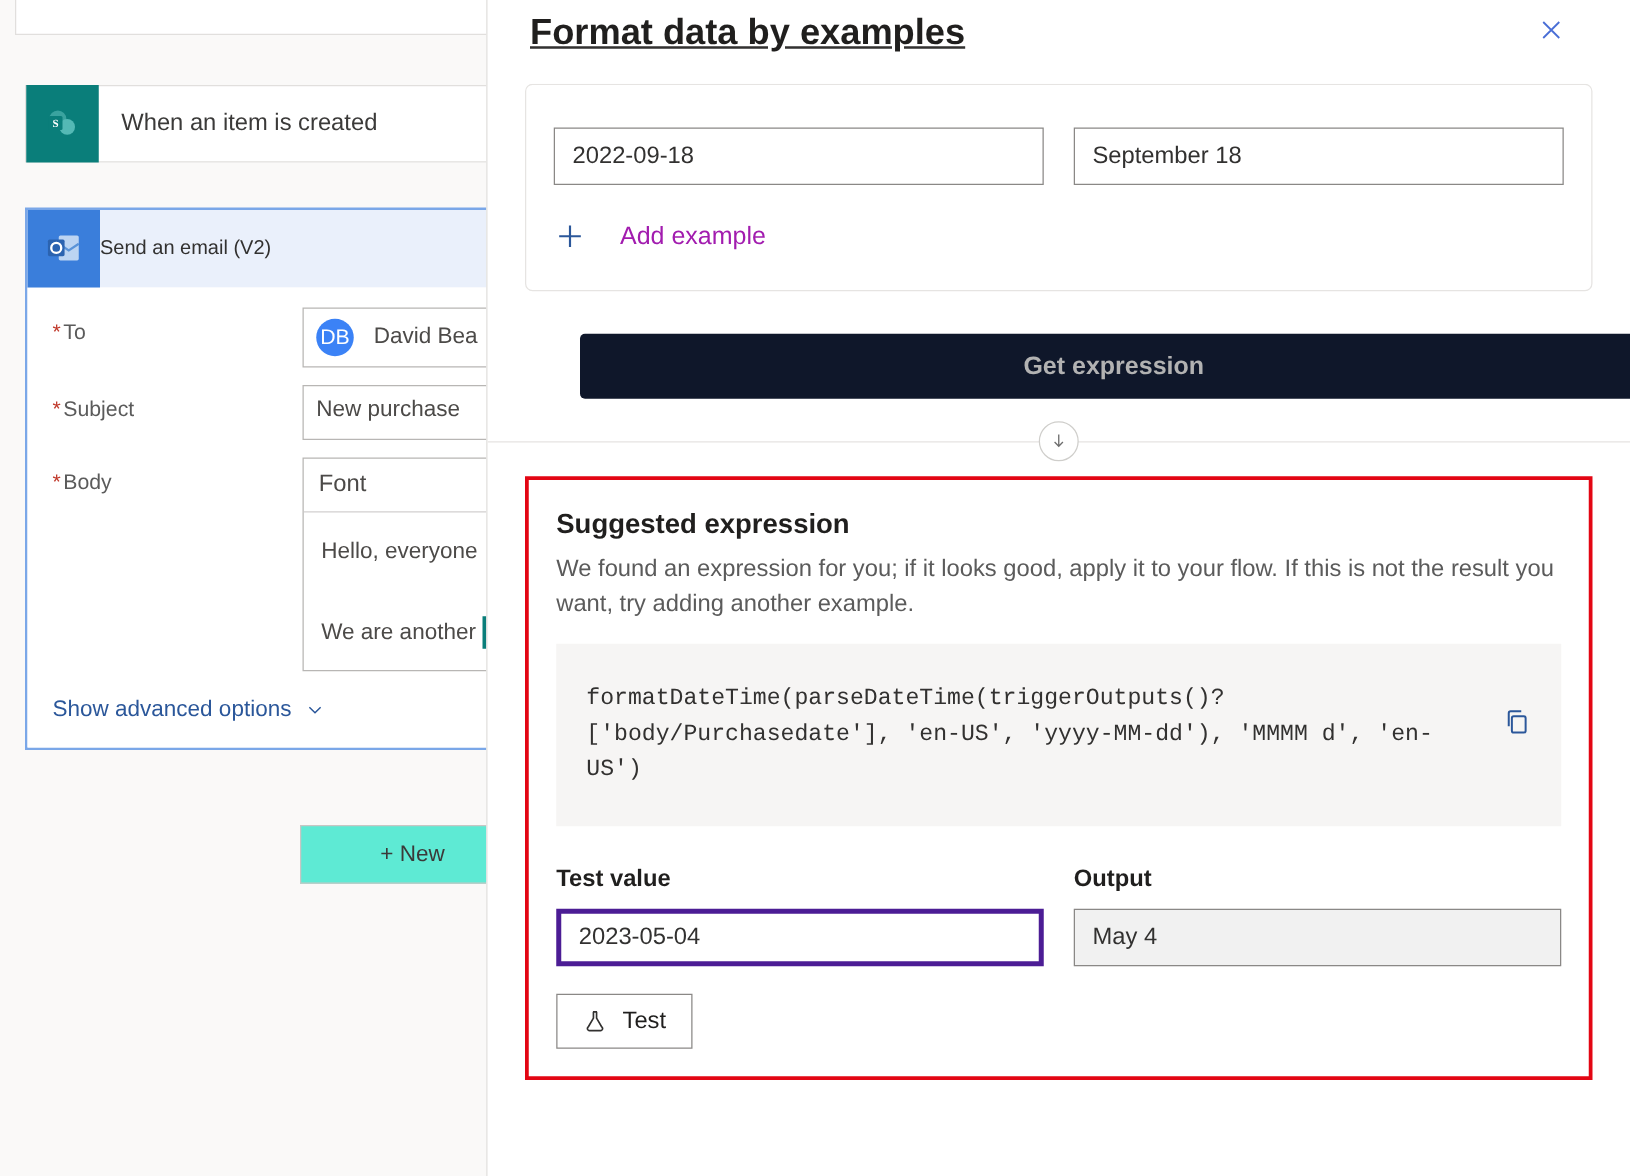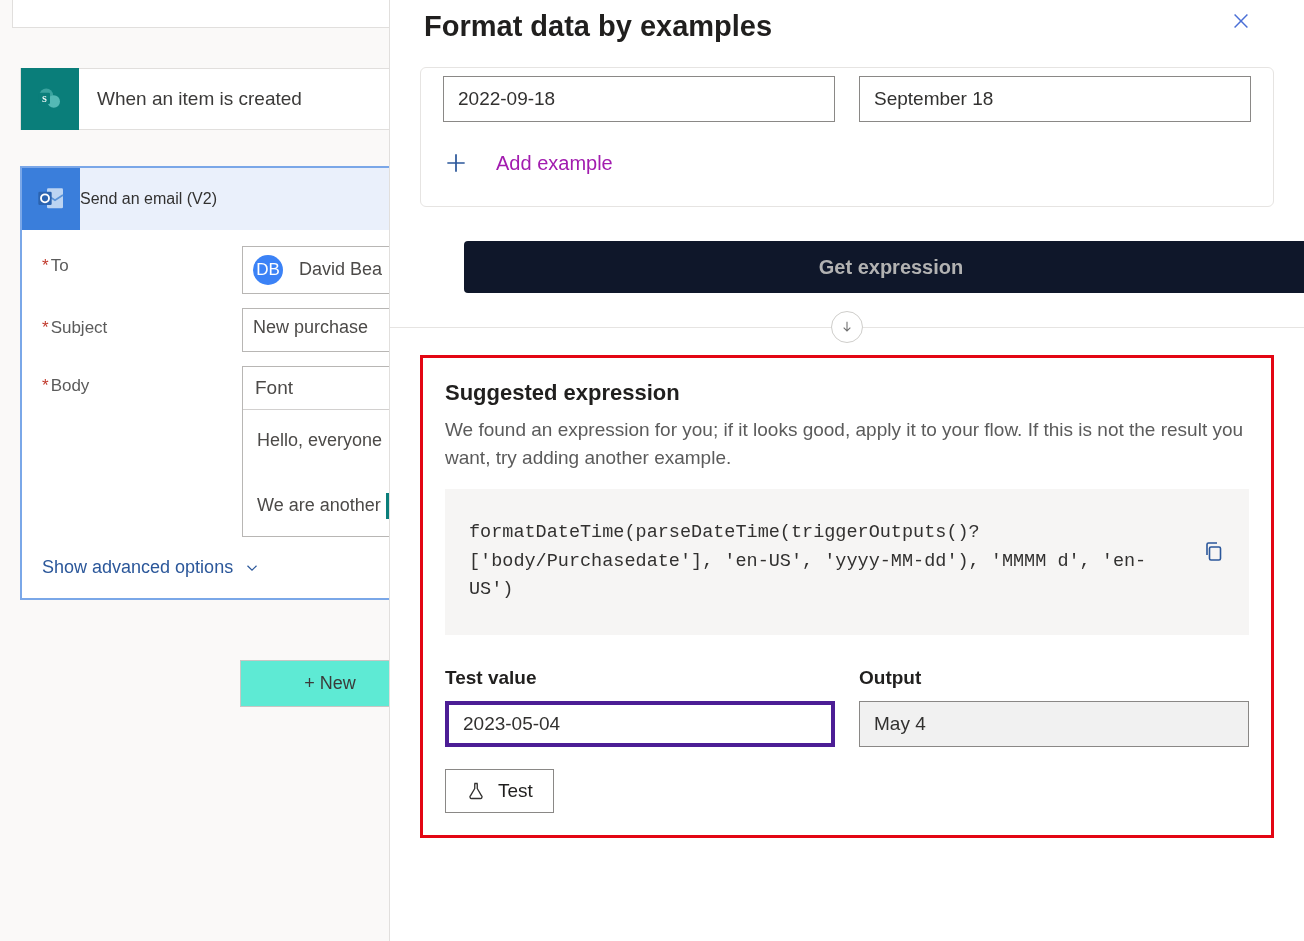--- a/index.html
+++ b/index.html
@@ -178,23 +178,24 @@
     right: 0; top: 0;
     width: 915px;
     height: 100%;
     background: #ffffff;
     border-left: 1px solid #e1dfdd;
     display: flex;
     flex-direction: column;
   }
   .panel-header {
     display: flex;
-    align-items: flex-start;
+    align-items: center;
     justify-content: space-between;
     padding: 10px 52px 24px 34px;
+    text-decoration: underline;
   }
   .panel-title {
     font-size: 29px;
     font-weight: 700;
     color: #201f1e;
   }
   .close-x {
     color: #4a6fd6;
     cursor: pointer;
   }
@@ -215,20 +216,21 @@
   }
   .ex-input {
     flex: 1;
     border: 1px solid #8a8886;
     height: 46px;
     padding: 0 14px;
     font-size: 19px;
     color: #323130;
     display: flex;
     align-items: center;
+    margin-top: 26px;
   }
   .add-example {
     display: flex;
     align-items: center;
     gap: 27px;
     color: #a21caf;
     font-size: 20px;
     margin-top: 28px;
     cursor: pointer;
   }

